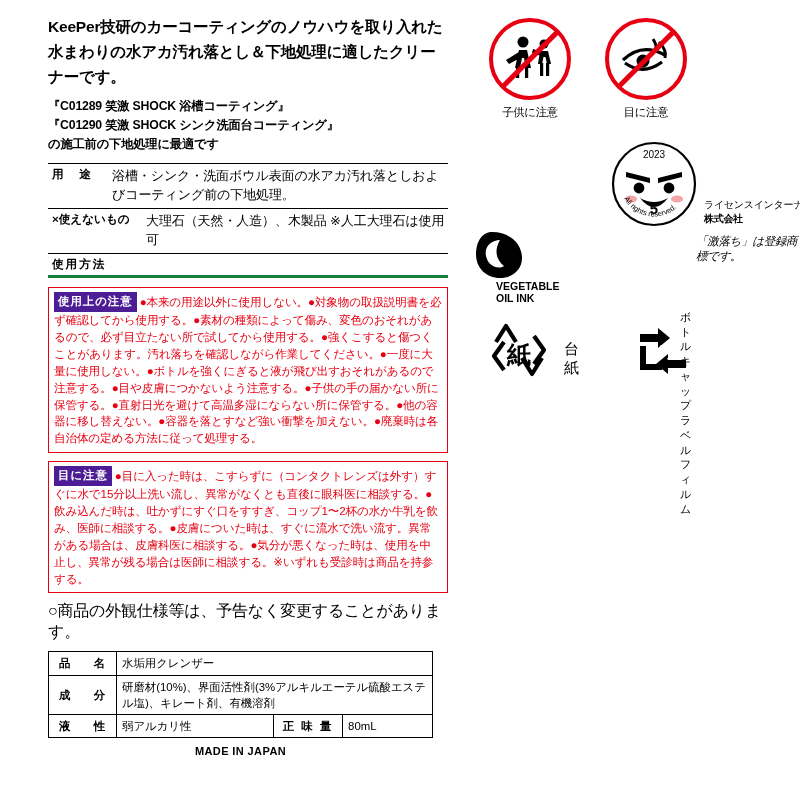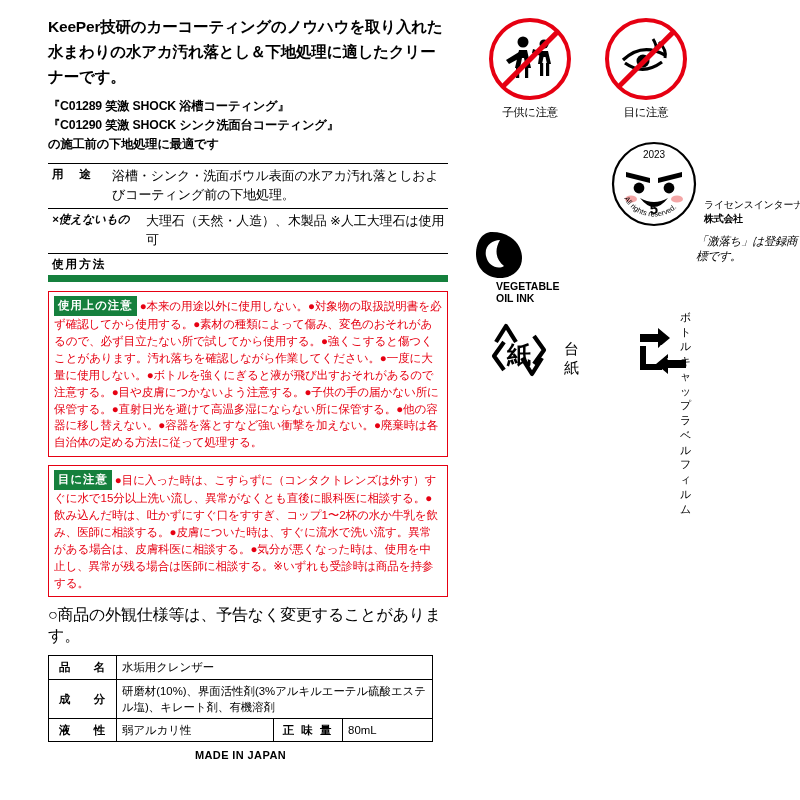--- a/index.html
+++ b/index.html
@@ -21,55 +21,55 @@
     margin-bottom:8px;
   }
   .codes{
     font-size:12.3px;line-height:1.52;font-weight:bold;letter-spacing:-0.2px;
     margin-bottom:10px;
   }
 
   
   .specblock{
     border-top:1px solid #000;
-    border-bottom:7px solid #15803d;
+    border-bottom:3px solid #15803d;
     padding:0;
     margin-bottom:9px;
   }
   .row{display:flex;align-items:flex-start;}
   .row + .row{border-top:1px solid #000;}
   .lbl{
     flex:0 0 auto;
     font-size:11.6px;font-weight:bold;
     padding:3px 6px 3px 4px;
     letter-spacing:2px;
     white-space:nowrap;
   }
   .lbl.w1{width:52px;}
-  .lbl.w2{width:86px;letter-spacing:0px;font-style:italic;}
+  .lbl.w2{width:86px;letter-spacing:0px;}
   .val{
     font-size:13px;line-height:1.46;
     padding:3px 2px 3px 2px;
     flex:1 1 auto;
     letter-spacing:-0.1px;
   }
 
   
   .redblock{
     border:1px solid #e60012;
     padding:4px 5px 5px 5px;
     margin-bottom:8px;
     color:#e60012;
     font-size:11.6px;
     line-height:1.46;
     letter-spacing:-0.15px;
   }
   .redtag{
     display:inline-block;
-    background:#15803d;color:#fff;
+    background:#4c1d95;color:#fff;
     font-weight:bold;
     padding:1px 4px 2px 4px;
     margin-right:3px;
     font-size:11.4px;
     letter-spacing:1px;
     vertical-align:1px;
   }
   .note{
     font-size:16px;margin:4px 0 8px 0;letter-spacing:-0.2px;
   }

